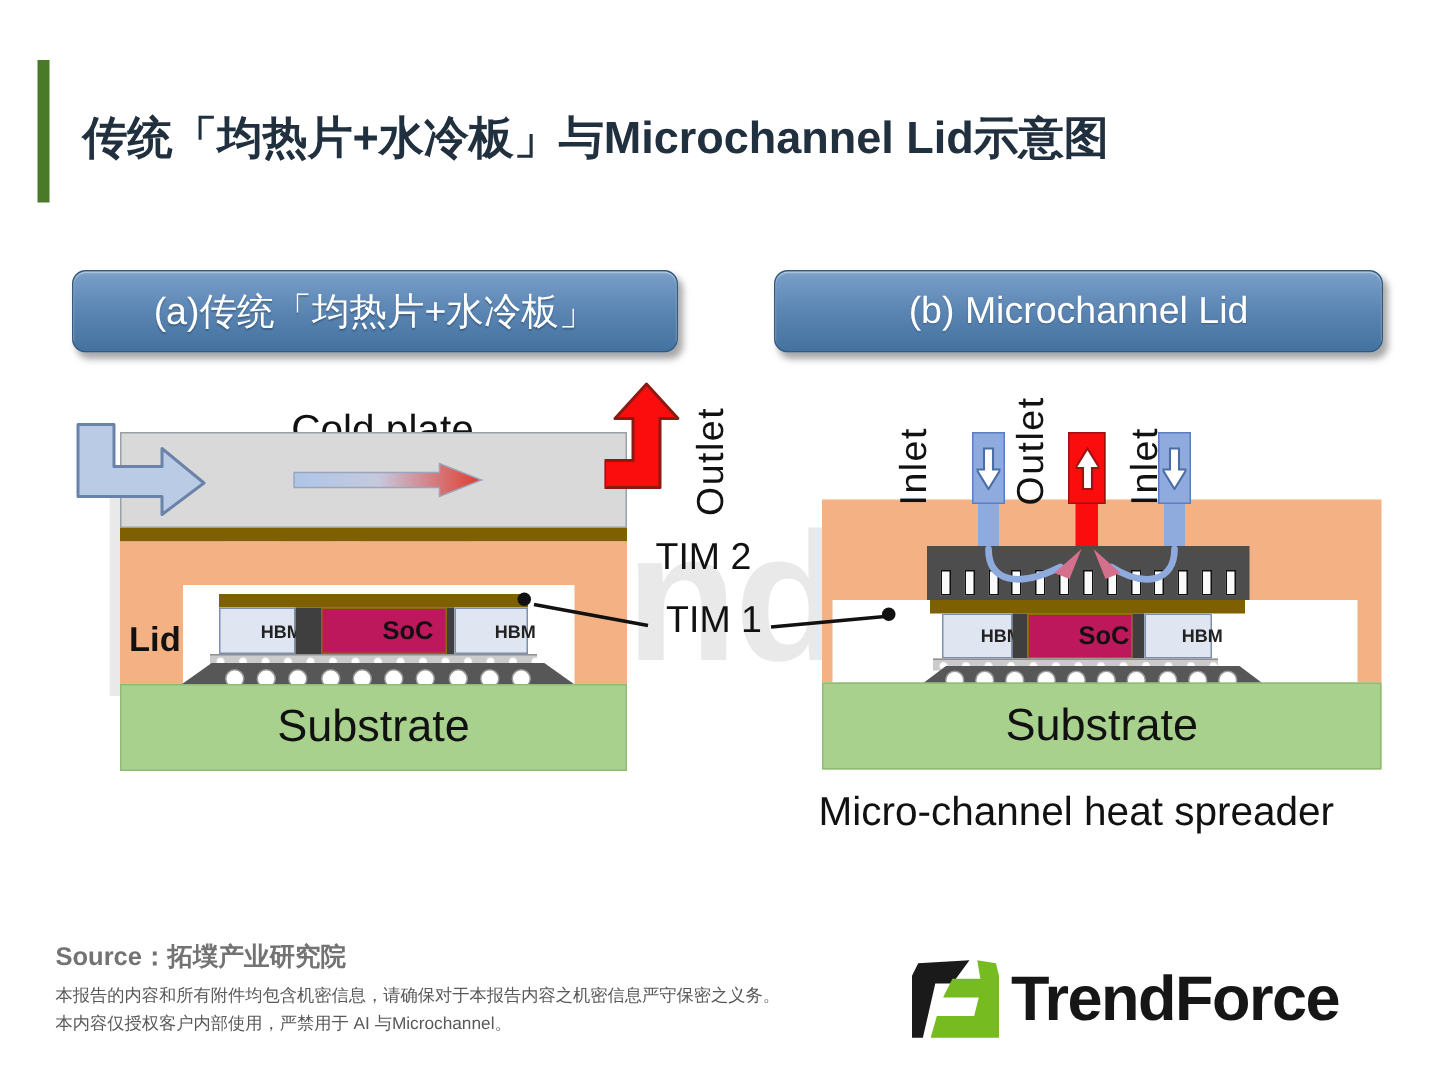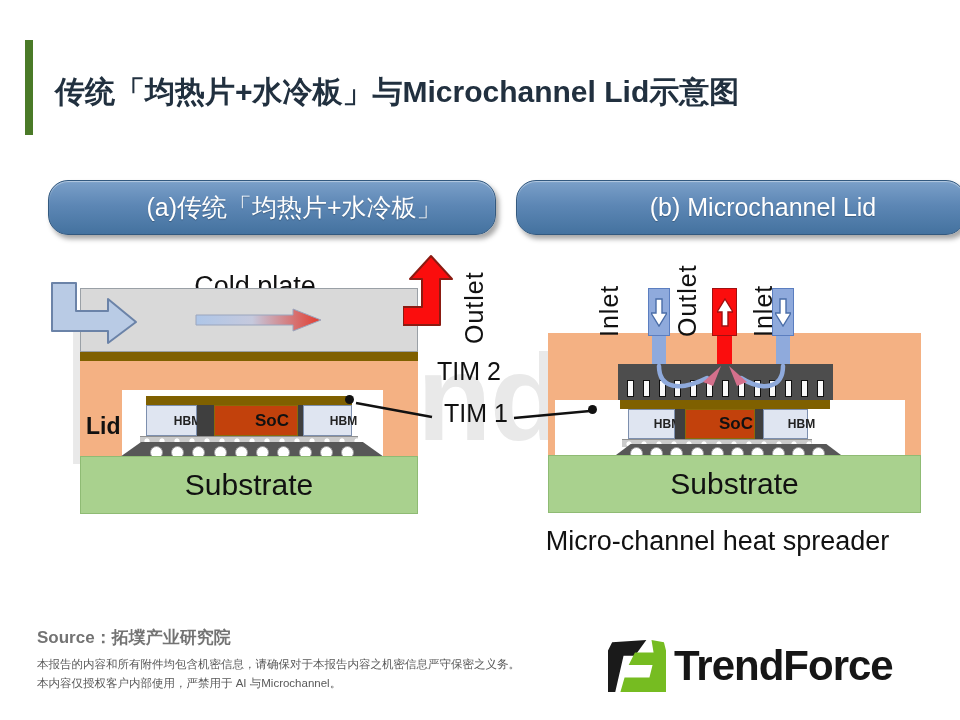--- a/index.html
+++ b/index.html
@@ -5,41 +5,41 @@
   html,body{margin:0;padding:0;background:#888;}
   .slide{position:relative;width:960px;height:720px;background:#ffffff;overflow:hidden;
          font-family:"Liberation Sans","DejaVu Sans",sans-serif;margin:0 auto;}
   .abs{position:absolute;}
 
   
   .title-bar{left:25px;top:40px;width:8px;height:95px;background:#4a7a28;}
   .slide-title{left:55px;top:72px;width:890px;font-size:30px;font-weight:700;color:#21303f;letter-spacing:0px;}
 
   
-  .hdr-btn{height:53px;border-radius:20px;border:1px solid #33597f;
+  .hdr-btn{height:53px;border-radius:9px;border:1px solid #33597f;
            background:linear-gradient(180deg,#7fa0c9 0%,#7ba0c9 0%,#5d87b5 45%,#44729f 100%);
            box-shadow:3px 4px 5px rgba(0,0,0,.35), inset 0 1px 1px rgba(255,255,255,.45);
            color:#fff;font-size:25px;display:flex;align-items:center;justify-content:center;
-           text-shadow:0 1px 1px rgba(0,0,0,.25);padding-left:44px;}
+           text-shadow:0 1px 1px rgba(0,0,0,.25);}
   .btn-a{left:48px;top:180px;width:402px;}
   .btn-b{left:516px;top:180px;width:404px;}
 
   
   .watermark{left:72px;top:318px;height:160px;display:flex;align-items:center;gap:18px;
              color:#e9e9e9;z-index:0;pointer-events:none;}
   .watermark span{font-size:122px;font-weight:700;letter-spacing:-2px;white-space:nowrap;}
 
   
   .diagram{z-index:1;}
   .dlabel{position:absolute;font-size:25px;color:#111;white-space:nowrap;margin-top:16px;}
   .vlabel{position:absolute;writing-mode:vertical-rl;transform:rotate(180deg);
           font-size:25px;color:#111;letter-spacing:1px;}
   .chip{position:absolute;display:flex;align-items:center;justify-content:center;box-sizing:border-box;padding-left:32px;}
   .hbm{background:#dfe5f1;border:1px solid #7d8fae;font-size:12px;font-weight:700;color:#222;}
-  .soc{background:#c2410c;border:1px solid #8a6a08;font-size:17px;font-weight:700;color:#111;}
+  .soc{background:#be185d;border:1px solid #8a6a08;font-size:17px;font-weight:700;color:#111;}
   .spacer{position:absolute;background:#3f3f3f;}
   .tim-strip{position:absolute;background:#7f6000;}
   .cavity{position:absolute;background:#ffffff;}
   .lid-rect{position:absolute;background:#f4b183;}
   .substrate{position:absolute;background:#a9d18e;border:1px solid #8fbb74;box-sizing:border-box;
              display:flex;align-items:center;justify-content:center;font-size:30px;color:#111;}
   .microbumps{position:absolute;background-color:#cbcbcb;border-top:1px solid #909090;
               background-image:radial-gradient(circle 3px at 7px 4px,#ffffff 2.2px,rgba(0,0,0,0) 3px);
               background-size:15px 8px;}
   .trapezoid{position:absolute;background:#575757;clip-path:polygon(8% 0,92% 0,100% 100%,0 100%);}

